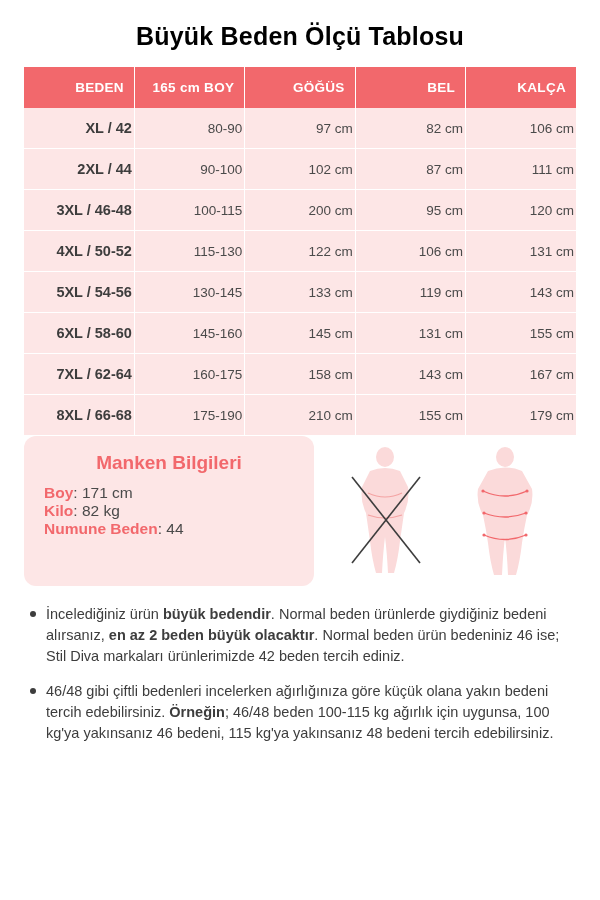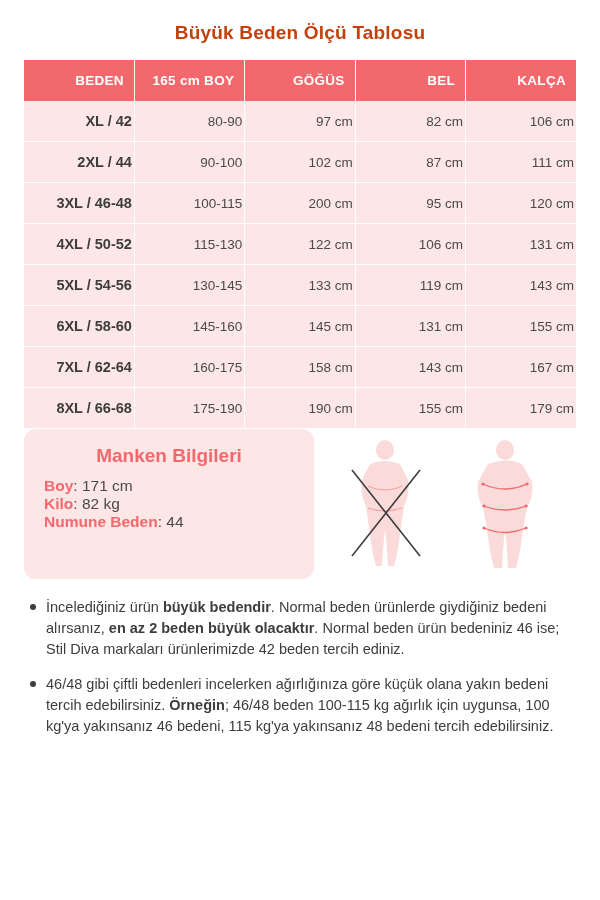--- a/index.html
+++ b/index.html
@@ -11,22 +11,22 @@
   }
   .page {
     width: 600px;
     height: 900px;
     position: relative;
     padding: 0 24px;
     background: #fff;
   }
   .title {
     text-align: center;
-    color: #c2410c;
-    font-size: 19px;
+    color: #000000;
+    font-size: 25px;
     font-weight: bold;
     padding-top: 22px;
     padding-bottom: 16px;
     letter-spacing: 0.2px;
   }
   table.size-table {
     width: 552px;
     border-collapse: collapse;
     table-layout: fixed;
   }
@@ -182,21 +182,21 @@
         <tr>
           <td class="size-col">7XL / 62-64</td>
           <td>160-175</td>
           <td>158 cm</td>
           <td>143 cm</td>
           <td>167 cm</td>
         </tr>
         <tr>
           <td class="size-col">8XL / 66-68</td>
           <td>175-190</td>
-          <td>190 cm</td>
+          <td>210 cm</td>
           <td>155 cm</td>
           <td>179 cm</td>
         </tr>
       </tbody>
   </table>
 
 
   <div class="model-row">
     <div class="model-card">
       <h3>Manken Bilgileri</h3>

